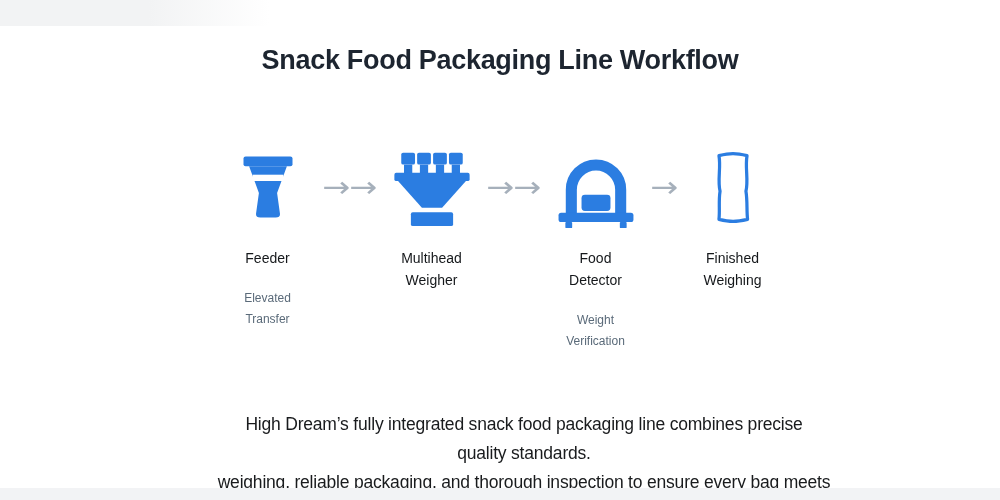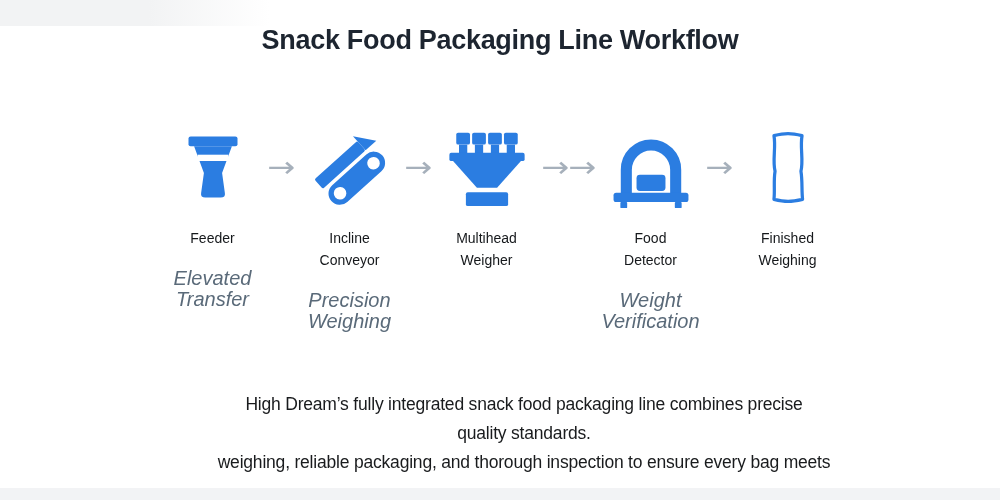--- a/index.html
+++ b/index.html
@@ -10,21 +10,21 @@
   }
   .top-shade {
     position:absolute; top:0; left:0; width:270px; height:26px;
     background:linear-gradient(90deg,#f2f3f4 55%, rgba(242,243,244,0) 100%);
   }
   .bottom-band {
     position:absolute; bottom:0; left:0; width:1000px; height:12px;
     background:#f2f3f5;
   }
   .page-title {
-    padding-top:24px; text-align:center;
+    padding-top:44px; text-align:center;
     font-size:27px; font-weight:bold; color:#1d2530; letter-spacing:-0.3px;
     line-height:32px;
   }
   .flow-row {
     margin-top:64px;
     display:flex; justify-content:center; align-items:flex-start;
   }
   .station { width:110px; display:flex; flex-direction:column; align-items:center; }
   .icon-box { height:95px; display:flex; align-items:center; justify-content:center; }
   .arrow-cell {
@@ -33,21 +33,21 @@
   .arrow-glyph {
     color:#a6b0bb; font-size:29px; line-height:1;
     transform:scaleX(1.15); font-family:"DejaVu Sans", sans-serif;
   }
   .station-label {
     margin-top:12px; text-align:center; white-space:pre-line;
     font-size:14px; font-weight:500; color:#15181b; line-height:22px;
   }
   .station-subtitle {
     margin-top:19px; text-align:center; white-space:pre-line;
-    font-style:italic; font-size:20px; color:#5a6a79; line-height:21px;
+    font-size:12px; color:#5a6a79; line-height:21px;
   }
   .footer-text {
     margin-top:58px; text-align:center;
     font-size:17.5px; color:#191b1d; line-height:29px; letter-spacing:-0.2px;padding-left:48px;
   }
   .footer-line { white-space:nowrap; }
   svg .blue { fill:#2b7de1; }
   svg .white { fill:#ffffff; }
 </style>
 </head>
@@ -70,37 +70,20 @@
       </div>
       <div class="station-label">Feeder</div>
       <div class="station-subtitle">Elevated
 Transfer</div>
     </div>
 
     <div class="arrow-cell">
       <span class="arrow-glyph">→</span>
     </div>
 
-    <div class="station">
-      <div class="icon-box">
-        <svg width="90" height="90" viewBox="0 0 100 100" aria-hidden="true">
-          <g transform="rotate(-42 50 50)">
-            <rect class="blue" x="12" y="33" width="64" height="14" rx="2"></rect>
-            <polygon class="blue" points="76,47 76,26 92,47"></polygon>
-            <rect class="blue" x="10" y="51" width="76" height="25" rx="12.5"></rect>
-            <circle class="white" cx="23" cy="63.5" r="7"></circle>
-            <circle class="white" cx="73" cy="63.5" r="7"></circle>
-          </g>
-        </svg>
-      </div>
-      <div class="station-label">Incline
-Conveyor</div>
-      <div class="station-subtitle">Precision
-Weighing</div>
-    </div>
 
     <div class="arrow-cell">
       <span class="arrow-glyph">→</span>
     </div>
 
     <div class="station">
       <div class="icon-box">
         <svg width="92" height="78" viewBox="0 0 100 85" aria-hidden="true">
           <g class="blue">
             <rect x="16.5" y="4" width="15" height="13" rx="2"></rect>

